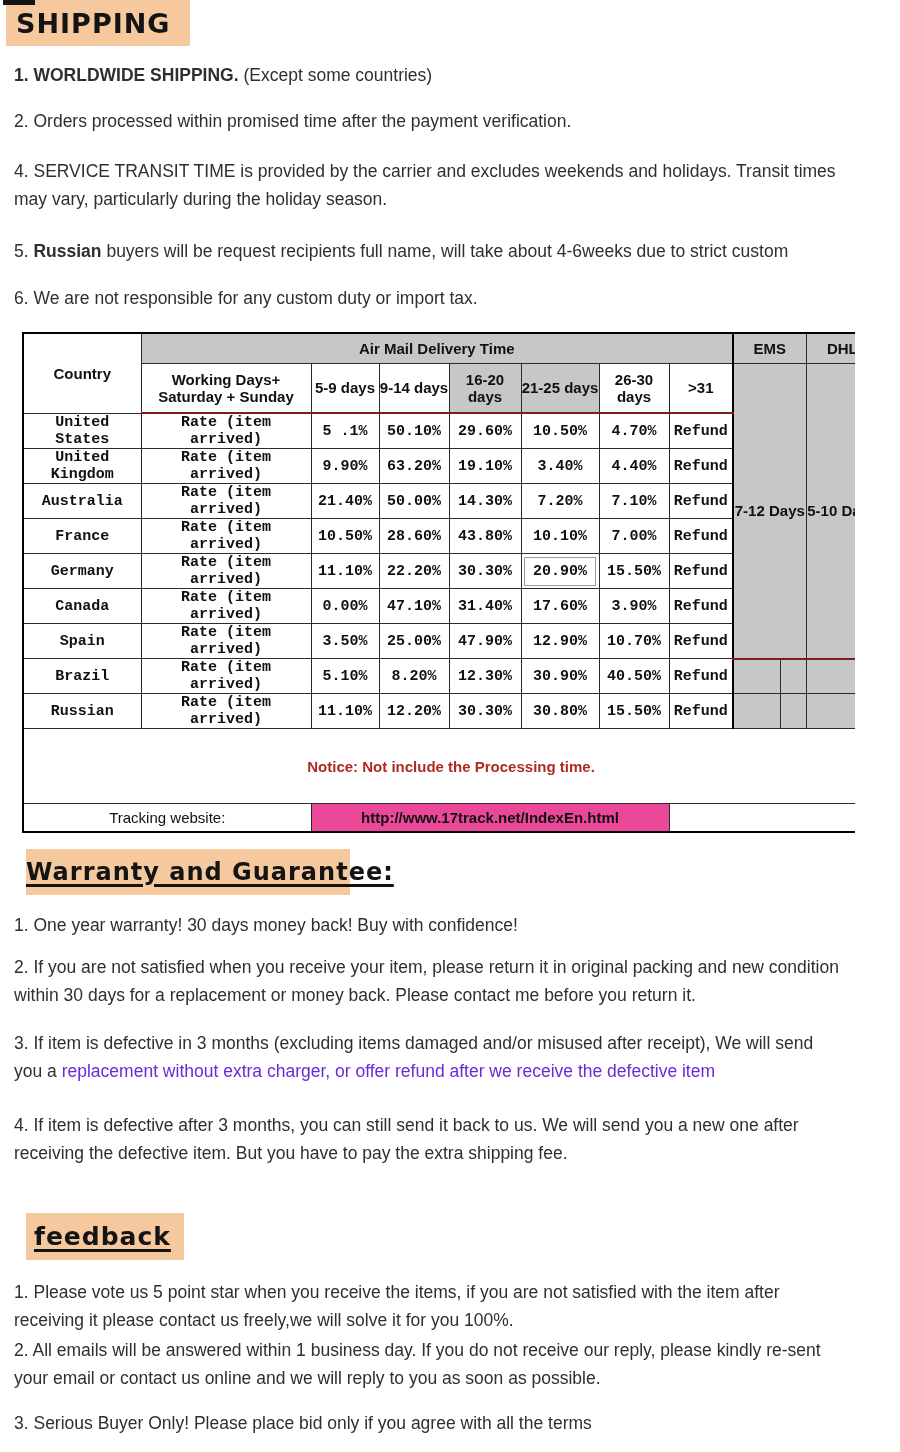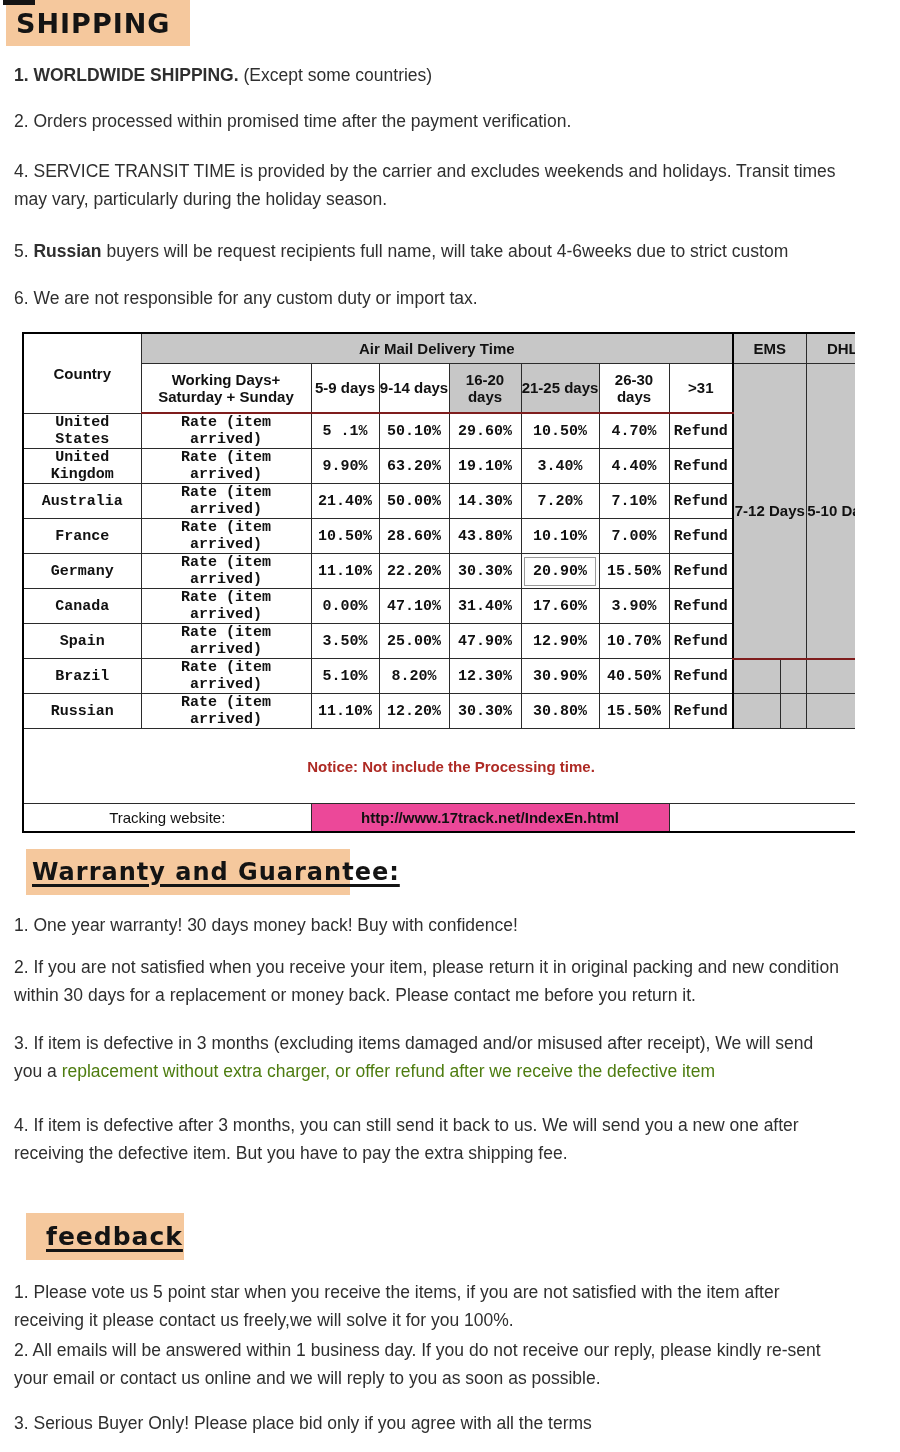--- a/index.html
+++ b/index.html
@@ -11,29 +11,29 @@
   .topbar { position:absolute; left:3px; top:0; width:32px; height:5px; background:#141414; }
 
   
   .sec-head { background:#f5c89d; display:flex; align-items:center; box-sizing:border-box; }
   .sec-head span {
     font-family:"DejaVu Sans", sans-serif; font-weight:bold; color:#141414;
     letter-spacing:1px; white-space:nowrap;
   }
   .head-shipping { margin:0 0 0 6px; width:184px; height:46px; padding-left:10px; }
   .head-shipping span { font-size:27px; }
-  .head-warranty { margin:16px 0 16px 26px; width:324px; height:46px; padding-left:6px; }
+  .head-warranty { margin:16px 0 16px 26px; width:324px; height:46px; }
   .head-warranty span { font-size:24px; text-decoration:underline; text-decoration-thickness:2.5px; text-underline-offset:4px; }
-  .head-feedback { margin:46px 0 0 26px; width:158px; height:47px; padding-left:20px; }
+  .head-feedback { margin:46px 0 0 26px; width:158px; height:47px; padding-left:8px; }
   .head-feedback span { font-size:25px; text-decoration:underline; text-decoration-thickness:2.5px; text-underline-offset:4px; }
 
   
   p.para { margin:0 10px 0 14px; font-size:17.5px; line-height:28px; color:#2f2f2f; }
   .b { font-weight:bold; }
-  .faded { color:#4d7c0f; }
+  .faded { color:#6d28d9; }
   #p1{margin-top:15px} #p2{margin-top:18px} #p3{margin-top:27px}
   #p4{margin-top:22px} #p5{margin-top:24px} #p6{margin-top:19px}
   #w1{margin-top:11px} #w2{margin-top:14px} #w3{margin-top:20px} #w4{margin-top:26px}
   #f1{margin-top:18px}  #f2{margin-top:2px}  #f3{margin-top:17px}
 
   
   table.delivery {
     margin:20px 0 0 22px; width:856px; table-layout:fixed;
     border-collapse:collapse; border:2px solid #000;
     font-weight:bold; color:#111;

